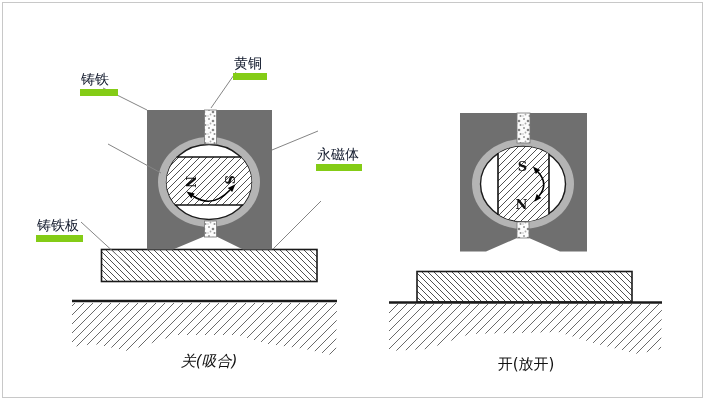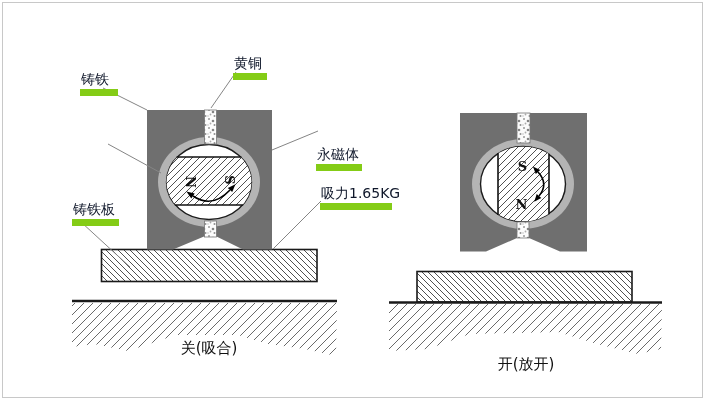--- a/index.html
+++ b/index.html
@@ -123,21 +123,20 @@
     </g>
   </svg>
 
   <div class="lbl" style="left:80px;top:71px;width:36px;">铸铁</div>
 
   <div class="lbl" style="left:233px;top:55px;width:32px;">黄铜</div>
 
 
   <div class="lbl" style="left:316px;top:114px;width:44px;margin-top:32px;">永磁体</div>
 
-  <div class="lbl" style="left:320px;top:185px;width:70px;">吸力1.65KG</div>
 
-  <div class="lbl" style="left:36px;top:201px;width:45px;margin-left:36px;">铸铁板</div>
+  <div class="lbl" style="left:36px;top:217px;width:45px;">铸铁板</div>
 
-  <div class="caption" style="left:209px;top:339px;">关(吸合)</div>
+  <div class="caption" style="left:209px;top:352px;font-style:italic;">关(吸合)</div>
 
   <div class="caption" style="left:526px;top:355px;">开(放开)</div>
 
 </div>
 
 </body></html>

